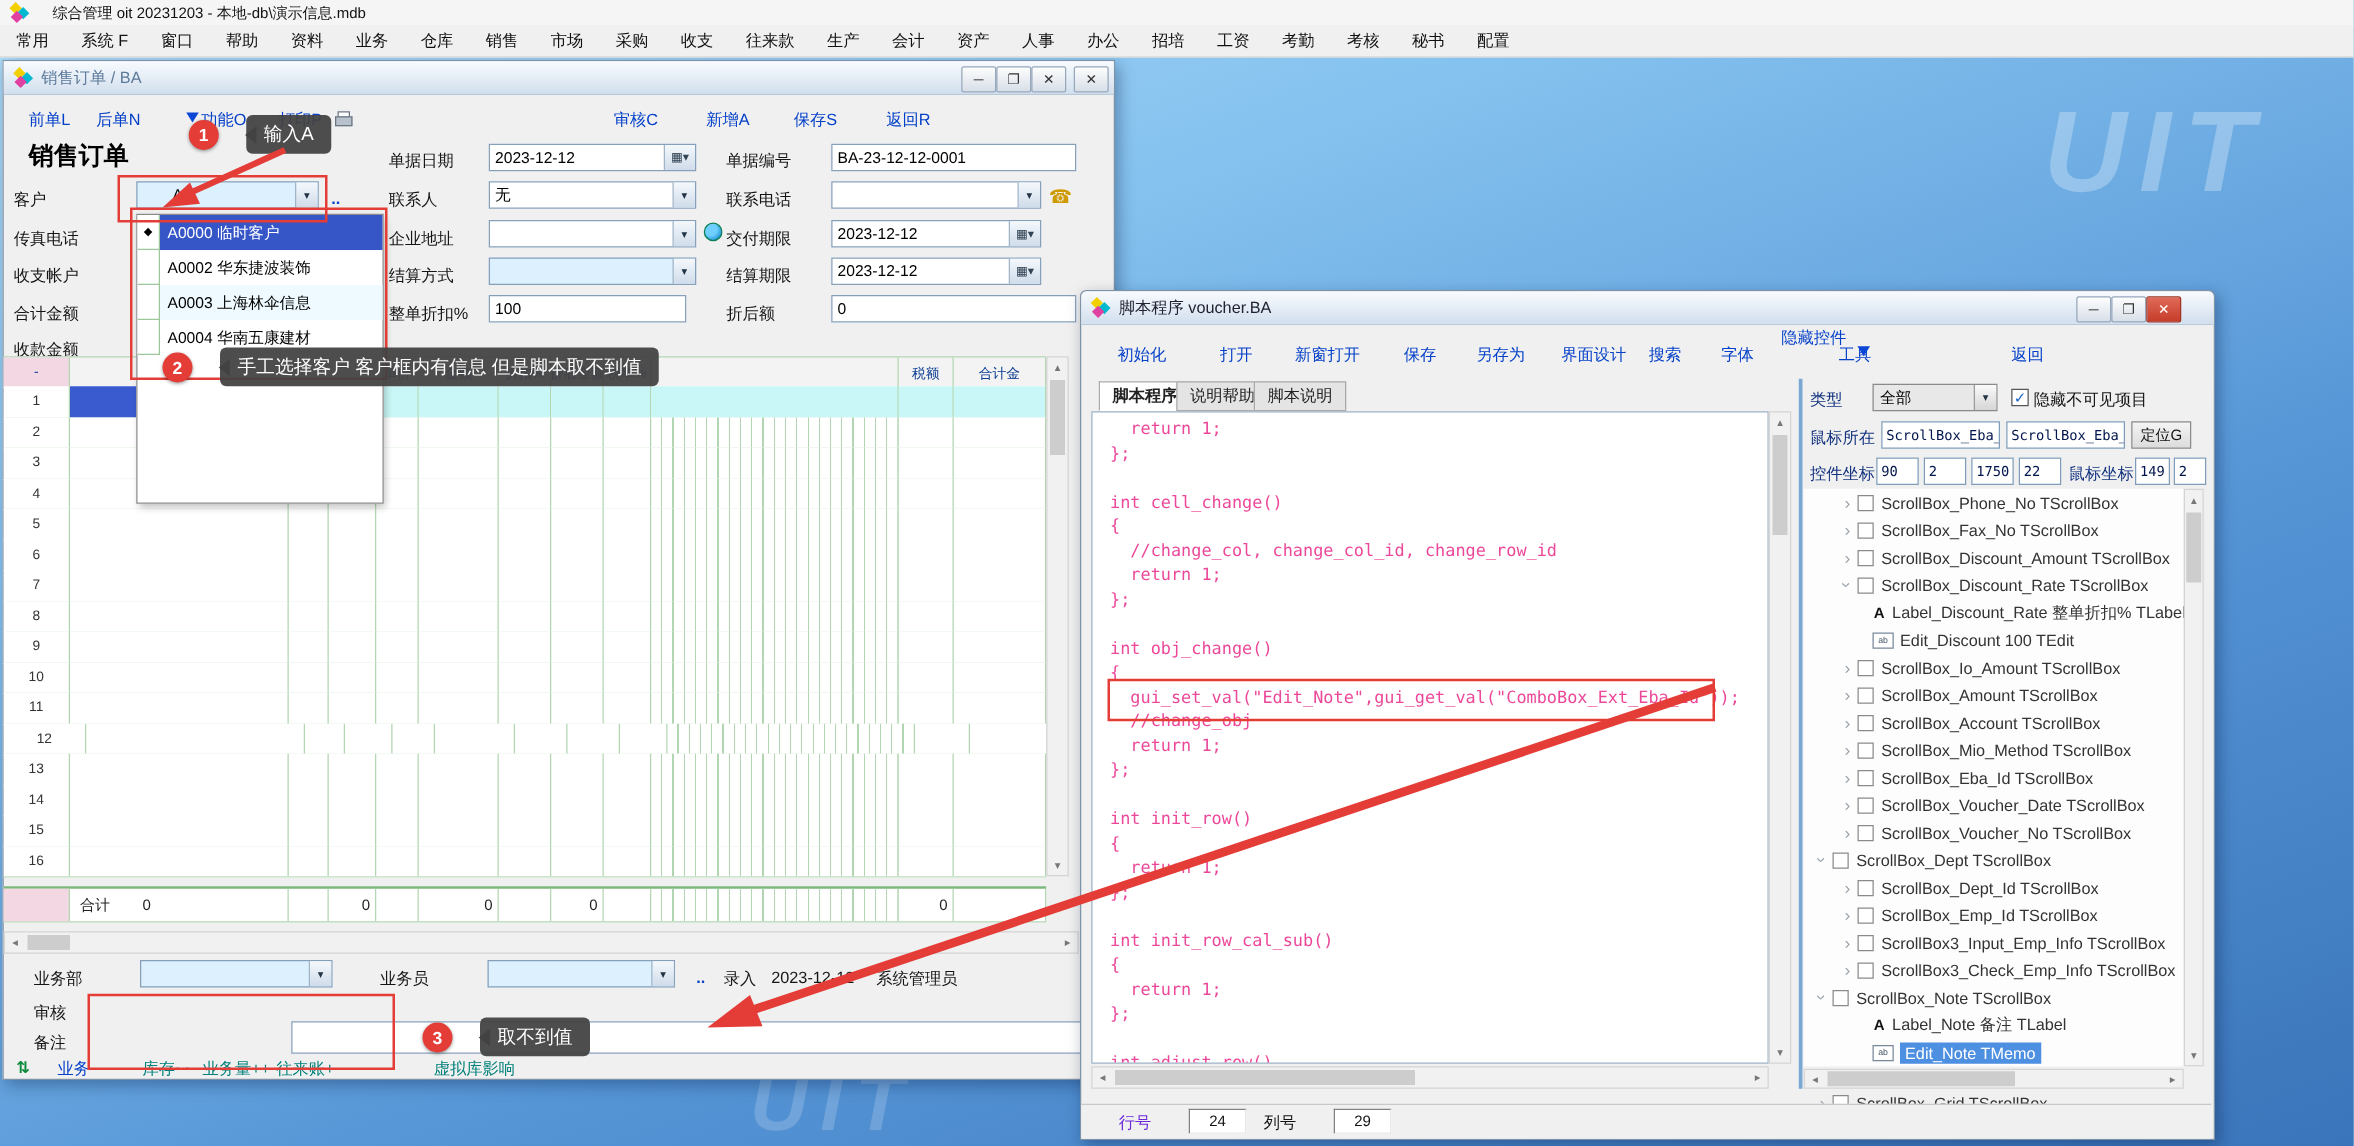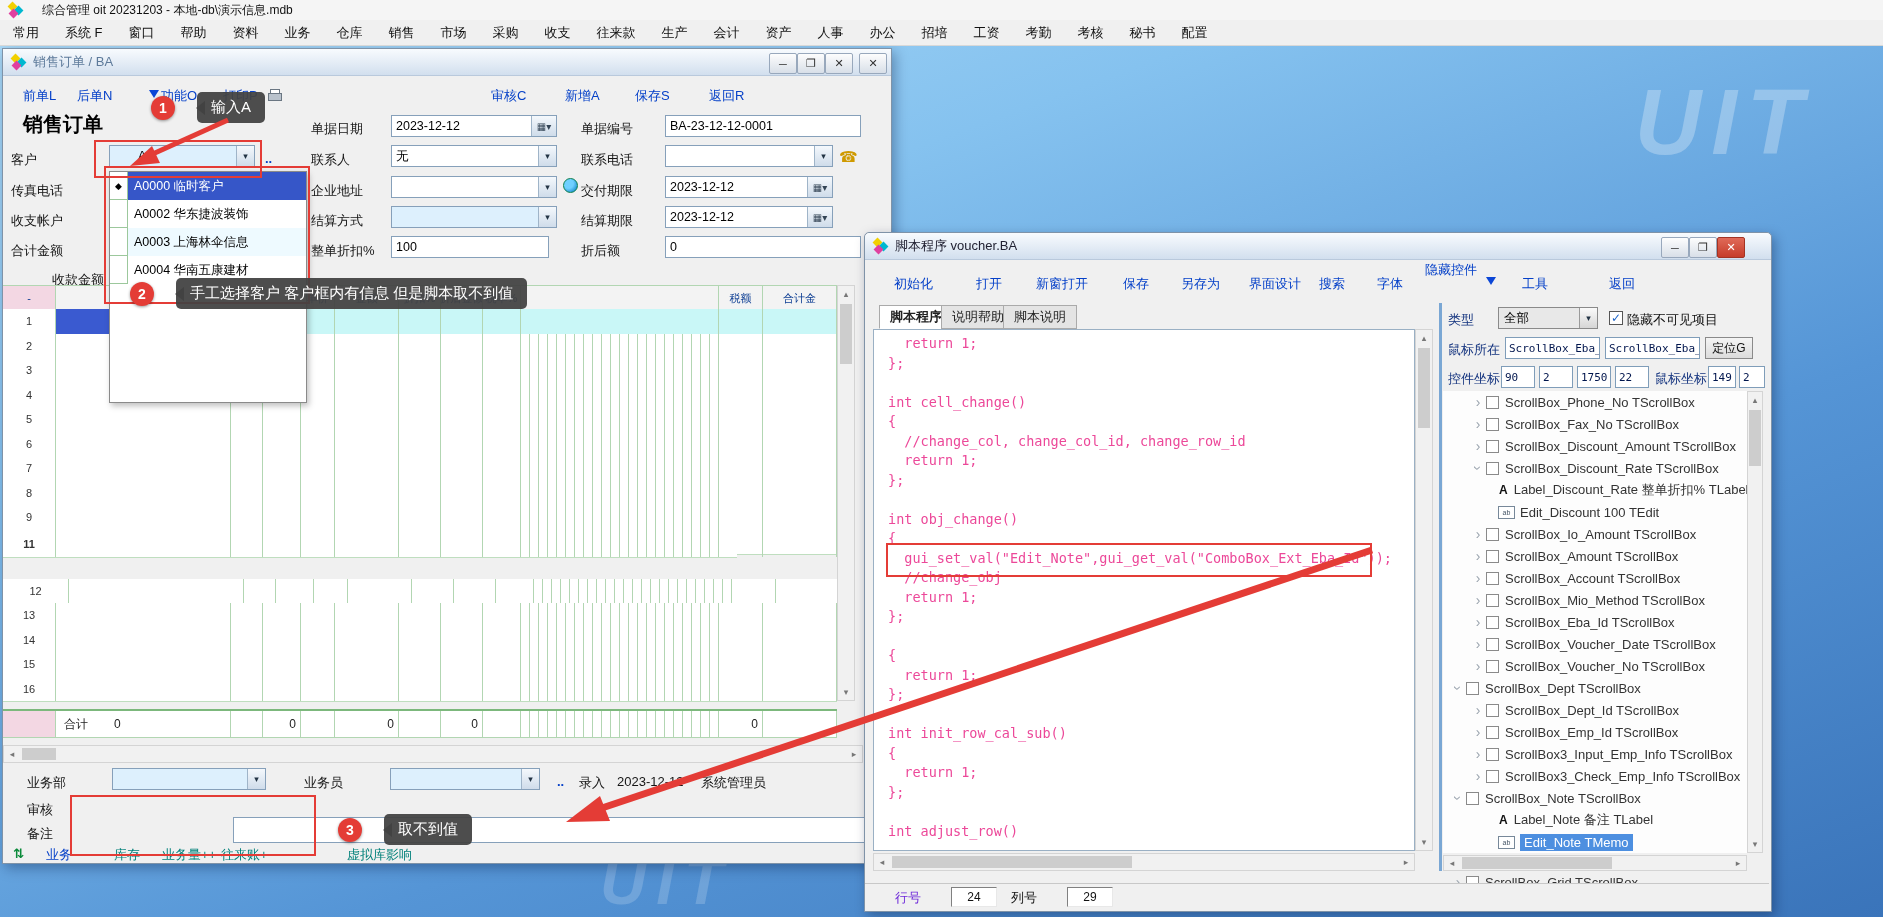--- a/index.html
+++ b/index.html
@@ -236,21 +236,21 @@
     <div class="lbl" style="left:8px;top:193px;">合计金额</div>
     <div class="lbl" style="left:308px;top:193px;">整单折扣%</div>
     <div class="fld" style="left:388px;top:187px;width:158px;">
       <span class="v">100</span>
     </div>
     <div class="lbl" style="left:578px;top:193px;">折后额</div>
     <div class="fld" style="left:662px;top:187px;width:196px;">
       <span class="v">0</span>
     </div>
 
-    <div class="lbl" style="left:8px;top:222px;margin-left:41px;">收款金额</div>
+    <div class="lbl" style="left:8px;top:222px;">收款金额</div>
 
     <div id="grid">
         <div class="gh" style="top: 236px; height: 24px; width: 834px;">
           <div class="ghc pink" style="width: 53px;">-</div>
           <div class="ghc" style="width: 175px;">产品</div>
           <div class="ghc" style="width: 32px;">单位</div>
           <div class="ghc" style="width: 38px;">数量</div>
           <div class="ghc" style="width: 34px;">单价</div>
           <div class="ghc" style="width: 64px;">金额</div>
           <div class="ghc" style="width: 42px;">折扣%</div>
@@ -393,21 +393,21 @@
           <div class="gc" style="width: 38px;"></div>
           <div class="gc" style="width: 34px;"></div>
           <div class="gc" style="width: 64px;"></div>
           <div class="gc" style="width: 42px;"></div>
           <div class="gc" style="width: 42px;"></div>
           <div class="gc" style="width: 38px;"></div>
           <div class="gc clu" style="width: 198px;"></div>
           <div class="gc" style="width: 44px;"></div>
           <div class="gc" style="width: 74px;"></div>
         </div>
-        <div class="gr" style="top: 483px; height: 24.5px; width: 734px; font-weight: bold;">
+        <div class="gr" style="top: 505px; height: 24.5px; width: 834px;">
           <div class="gc num" style="width: 53px;">11</div>
           <div class="gc" style="width: 175px;"></div>
           <div class="gc" style="width: 32px;"></div>
           <div class="gc" style="width: 38px;"></div>
           <div class="gc" style="width: 34px;"></div>
           <div class="gc" style="width: 64px;"></div>
           <div class="gc" style="width: 42px;"></div>
           <div class="gc" style="width: 42px;"></div>
           <div class="gc" style="width: 38px;"></div>
           <div class="gc clu" style="width: 198px;"></div>
@@ -580,21 +580,21 @@
     <div id="scriptToolbar">
         <div class="link" style="left: 29px; top: 42px;">初始化</div>
         <div class="link" style="left: 111px; top: 42px;">打开</div>
         <div class="link" style="left: 171px; top: 42px;">新窗打开</div>
         <div class="link" style="left: 258px; top: 42px;">保存</div>
         <div class="link" style="left: 316px; top: 42px;">另存为</div>
         <div class="link" style="left: 384px; top: 42px;">界面设计</div>
         <div class="link" style="left: 454px; top: 42px;">搜索</div>
         <div class="link" style="left: 512px; top: 42px;">字体</div>
         <div class="link" style="left: 560px; top: 28px;">隐藏控件</div>
-        <div class="link" style="left: 657px; top: 42px;">工具</div>
+        <div class="link" style="left: 606px; top: 42px;">工具</div>
         <div class="link" style="left: 744px; top: 42px;">返回</div>
       </div>
     <span class="dna" style="left:621px;top:44px;"></span>
 
     <div id="scriptTabs">
         <div class="tabbtn active" style="left: 14px; top: 72px;">脚本程序</div>
         <div class="tabbtn" style="left: 76px; top: 72px;">说明帮助</div>
         <div class="tabbtn" style="left: 138px; top: 72px;">脚本说明</div>
       </div>
 
@@ -609,20 +609,21 @@
           <div class="cl">  return 1;</div>
           <div class="cl">};</div>
           <div class="cl"></div>
           <div class="cl">int obj_change()</div>
           <div class="cl">{</div>
           <div class="cl">  gui_set_val("Edit_Note",gui_get_val("ComboBox_Ext_Eba_Id"));</div>
           <div class="cl">  //change_obj</div>
           <div class="cl">  return 1;</div>
           <div class="cl">};</div>
           <div class="cl"></div>
+          <div class="cl">int init_row()</div>
           <div class="cl">{</div>
           <div class="cl">  return 1;</div>
           <div class="cl">};</div>
           <div class="cl"></div>
           <div class="cl">int init_row_cal_sub()</div>
           <div class="cl">{</div>
           <div class="cl">  return 1;</div>
           <div class="cl">};</div>
           <div class="cl"></div>
           <div class="cl">int adjust_row()</div>

